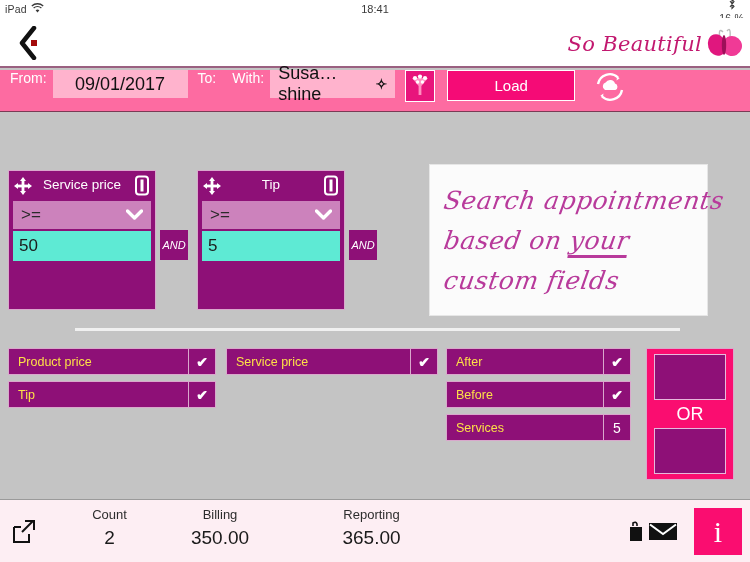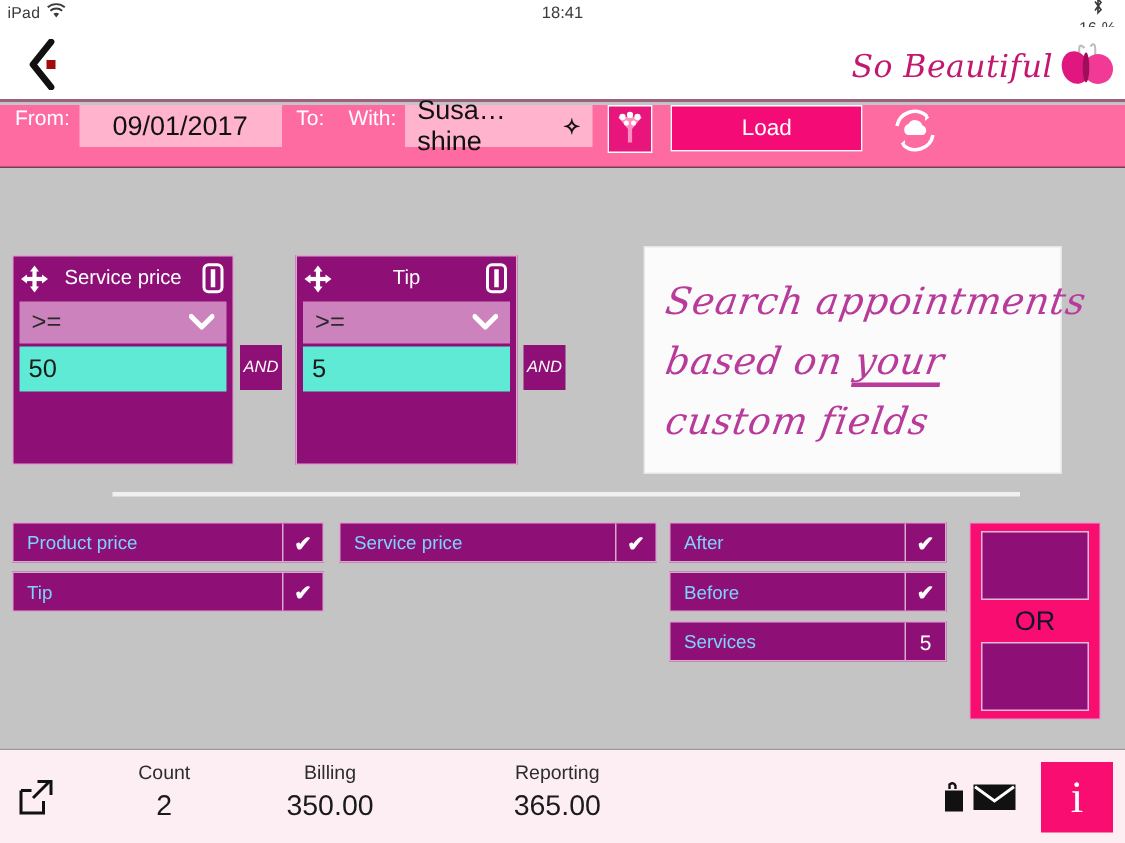--- a/index.html
+++ b/index.html
@@ -117,37 +117,37 @@
   }
   .note-line.u2 span.ul { border-bottom: 3px solid #b83a9b; }
 
   .divider { position: absolute; left: 75px; top: 328px; width: 605px; height: 3px; background: #f0f0f0; }
 
   
   .frow {
     position: absolute; height: 27px; background: #8e1077; border: 1px solid #d9a8cc;
     display: flex; align-items: center; cursor: pointer;
   }
-  .frow .lbl { color: #7dd3fc; font-size: 12.5px; padding-left: 9px; flex: 1; }
+  .frow .lbl { color: #fde047; font-size: 12.5px; padding-left: 9px; flex: 1; }
   .frow .box {
     width: 27px; height: 100%; border-left: 1px solid #d9a8cc;
     display: flex; align-items: center; justify-content: center;
     color: #ffffff; font-size: 14px;
   }
   .chk { font-size: 20px; line-height: 1; font-weight: bold; }
 
   
   .orpanel {
     position: absolute; left: 646px; top: 348px; width: 88px; height: 132px;
     background: #fa0d70; border: 1px solid #d9a8cc;
     display: flex; flex-direction: column; align-items: center; justify-content: space-between;
     padding: 5px 0;
   }
   .ordrop { width: 72px; height: 46px; background: #8e1077; border: 1px solid #e7b9dc; cursor: pointer; }
-  .ortext { color: #0f172a; font-size: 18px; line-height: 20px; }
+  .ortext { color: #ffffff; font-size: 18px; line-height: 20px; }
 
   
   .footer {
     position: absolute; top: 499px; left: 0; width: 750px; height: 63px;
     background: #fdeef3; border-top: 1px solid #9a9a9a;
   }
   .stat { position: absolute; top: 7px; text-align: center; }
   .stat .cap { font-size: 13px; color: #2d2d2d; }
   .stat .val { font-size: 19px; color: #1a1a1a; margin-top: 5px; }
   .export-icon { position: absolute; left: 12px; top: 20px; width: 24px; height: 24px; cursor: pointer; }

